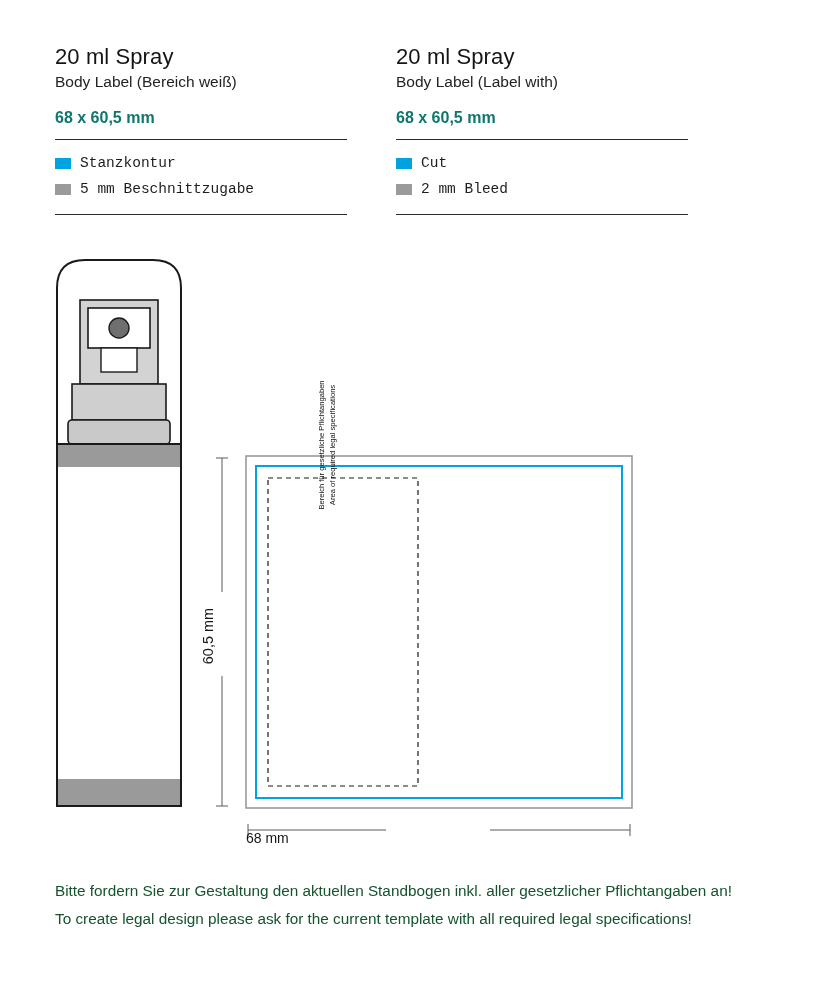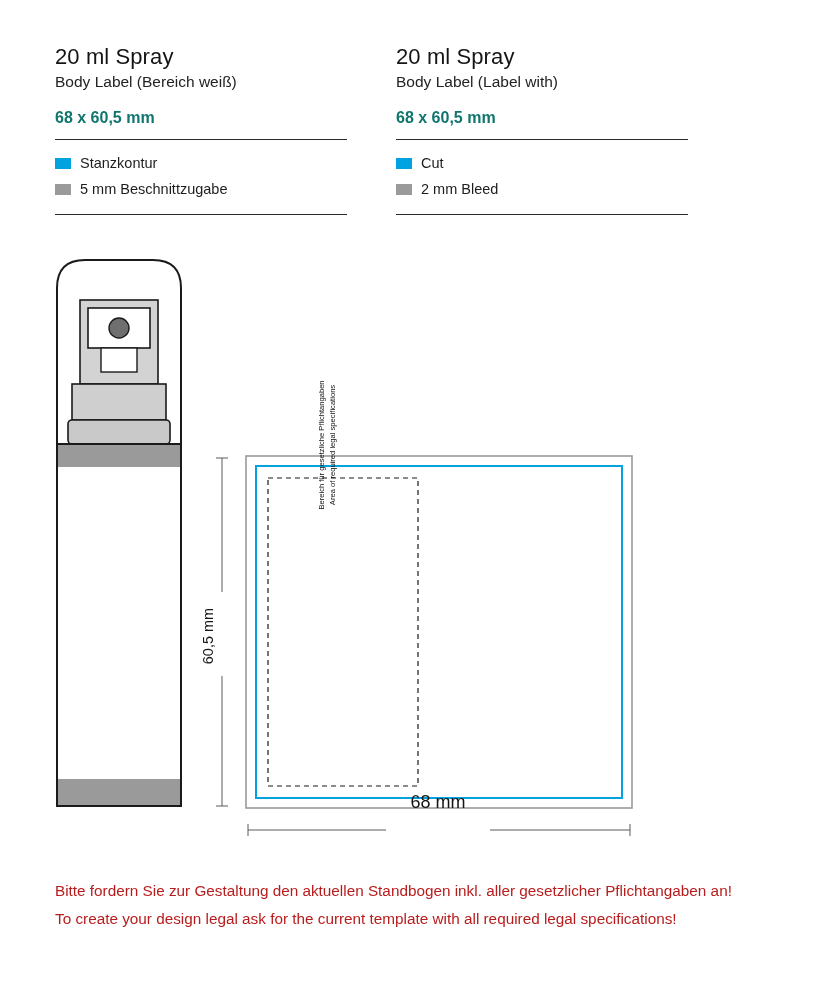--- a/index.html
+++ b/index.html
@@ -53,20 +53,21 @@
     line-height: 1.2;
   }
   .rule {
     border: 0;
     border-top: 1px solid #2b2b2b;
     margin: 0;
     width: 292px;
   }
   .legend {
     padding: 10px 0 10px 0;
+    font-family: Liberation Mono, monospace;
   }
   .legend-row {
     display: flex;
     align-items: center;
     height: 22px;
     margin: 2px 0 4px 0;
   }
   .swatch {
     width: 16px;
     height: 11px;
@@ -114,24 +115,24 @@
     text-align: center;
   }
   .vdim-label-inner {
     display: block;
     width: 120px;
     margin-left: -118px;
   }
   .hdim-label {
     position: absolute;
     left: 246px;
-    top: 792px;
+    top: 830px;
     width: 384px;
-    text-align: center;
-    font-size: 18px;
+    text-align: left;
+    font-size: 14px;
     color: #151515;
   }
 
   .legal-area-text {
     position: absolute;
     left: 316px;
     top: 540px;
     width: 190px;
     height: 24px;
     transform: rotate(-90deg);
@@ -149,21 +150,21 @@
   .footer {
     position: absolute;
     left: 55px;
     top: 880px;
     width: 720px;
   }
   .footer p {
     margin: 0 0 6px 0;
     font-size: 15.3px;
     line-height: 1.45;
-    color: #b91c1c;
+    color: #14532d;
   }
 </style>
 </head>
 <body>
 
 <div class="page">
 
   <div class="spec-block left">
     <h1 class="spec-title">20 ml Spray</h1>
     <div class="spec-sub">Body Label (Bereich weiß)</div>
@@ -249,16 +250,16 @@
 
   <div class="hdim-label">68 mm</div>
 
   <div class="legal-area-text">
     <span class="l1">Bereich für gesetzliche Pflichtangaben</span>
     <span class="l2">Area of required legal specifications</span>
   </div>
 
   <div class="footer">
     <p>Bitte fordern Sie zur Gestaltung den aktuellen Standbogen inkl. aller gesetzlicher Pflichtangaben an!</p>
-    <p>To create your design legal ask for the current template with all required legal specifications!</p>
+    <p>To create legal design please ask for the current template with all required legal specifications!</p>
   </div>
 
 </div>
 
 </body></html>

